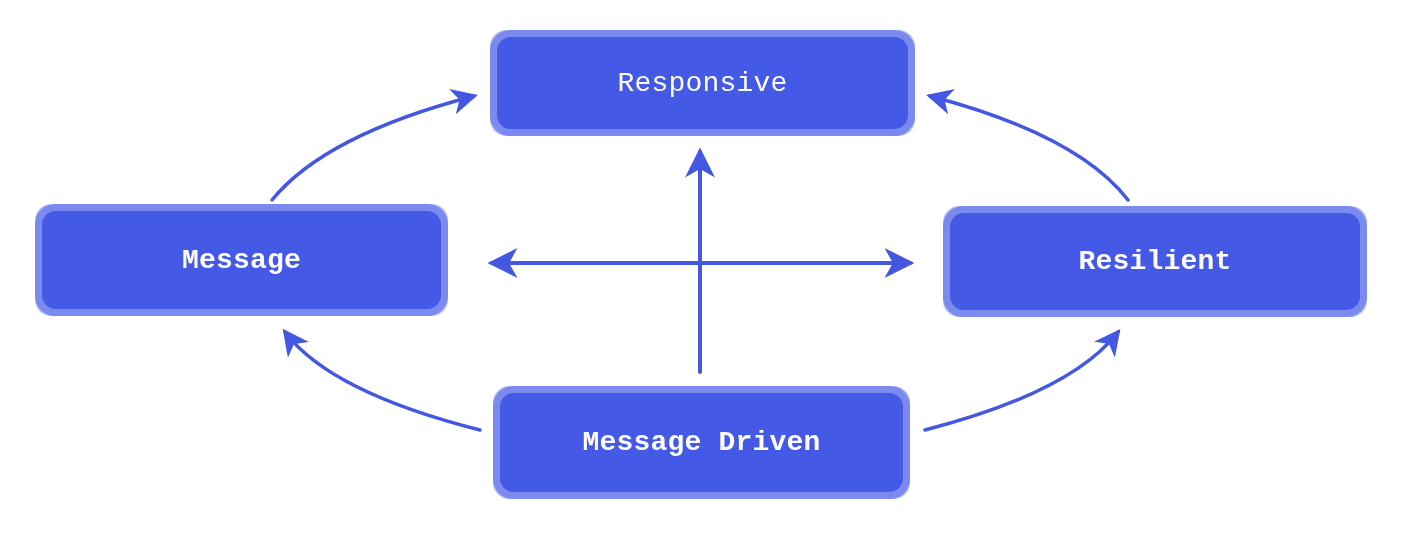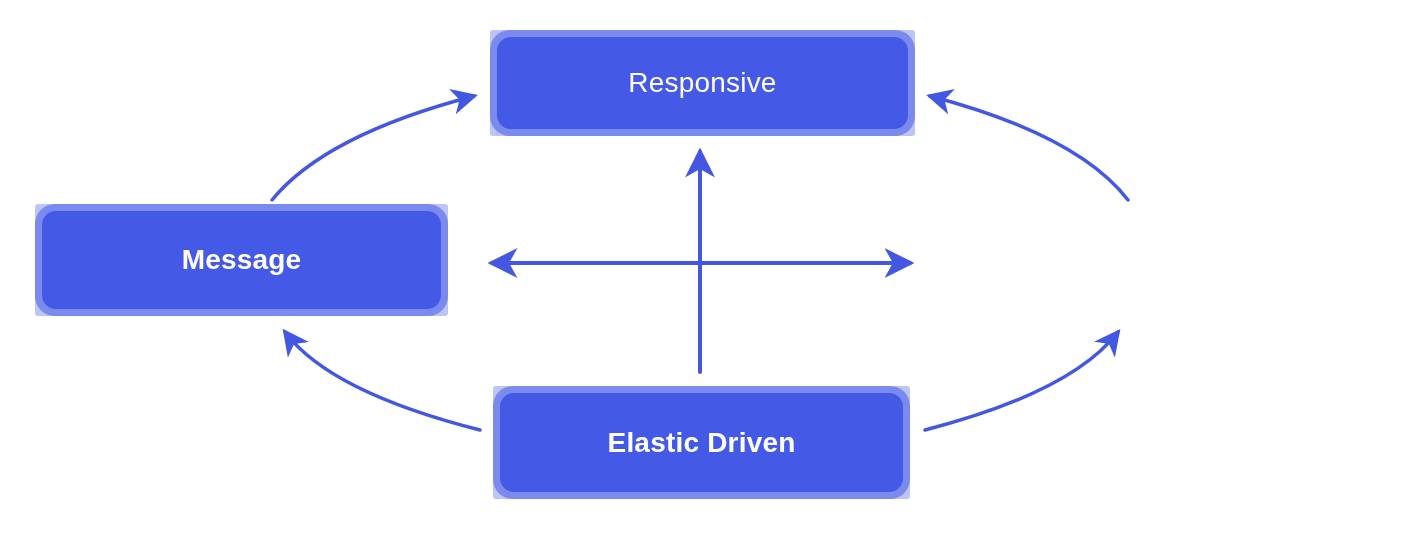--- a/index.html
+++ b/index.html
@@ -30,23 +30,24 @@
   .arrows path.line{
     fill:none;
     stroke:var(--arrow);
     stroke-linecap:round;
   }
   .arrows path.straight{stroke-width:4;}
   .arrows path.curved{stroke-width:3.5;}
   .trait{
     position:absolute;
     background:var(--node_halo);
-    border-radius:3px;
+    border-radius:16px;
     padding:0;
     box-sizing:border-box;
+    font-family:Liberation Mono, monospace;
   }
   .trait-mid{
     background:var(--node_ring);
     border-radius:20px;
     padding:7px;
     width:100%;height:100%;
     box-sizing:border-box;
   }
   .trait-inner{
     background:var(--node_fill);
@@ -103,22 +104,29 @@
   </div>
 
   <div class="trait" id="node-elastic">
     <div class="trait-mid">
       <div class="trait-inner">
         <span class="trait-label">Message</span>
       </div>
     </div>
   </div>
 
+  <div class="trait" id="node-resilient">
+    <div class="trait-mid">
+      <div class="trait-inner">
+        <span class="trait-label">Resilient</span>
+      </div>
+    </div>
+  </div>
 
   <div class="trait" id="node-message-driven">
     <div class="trait-mid">
       <div class="trait-inner">
-        <span class="trait-label">Elastic Driven</span>
+        <span class="trait-label">Message Driven</span>
       </div>
     </div>
   </div>
 
 </div>
 
 </body></html>

